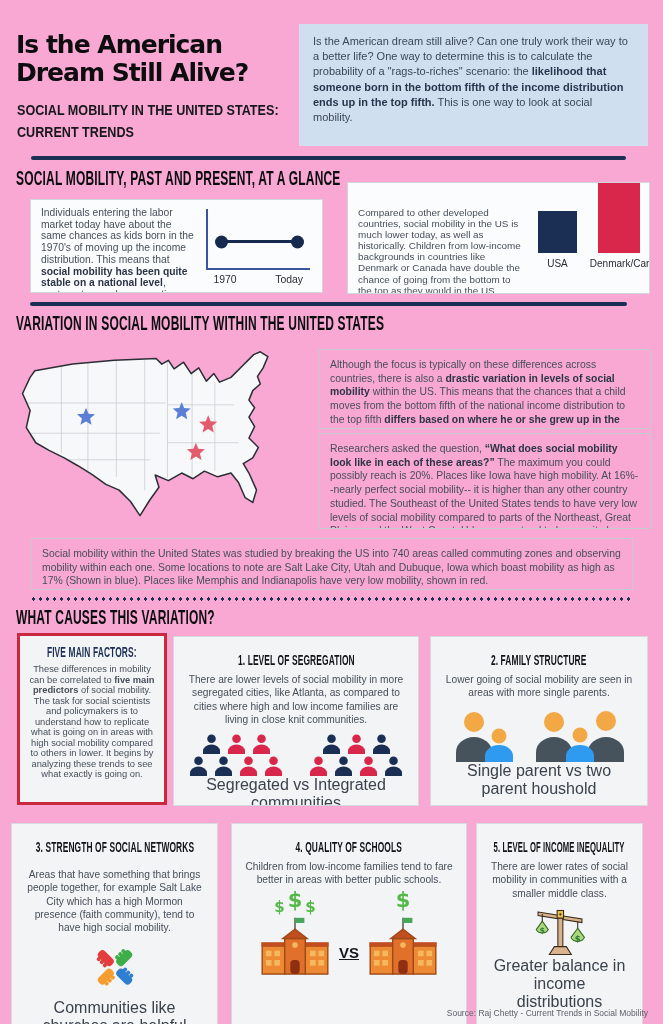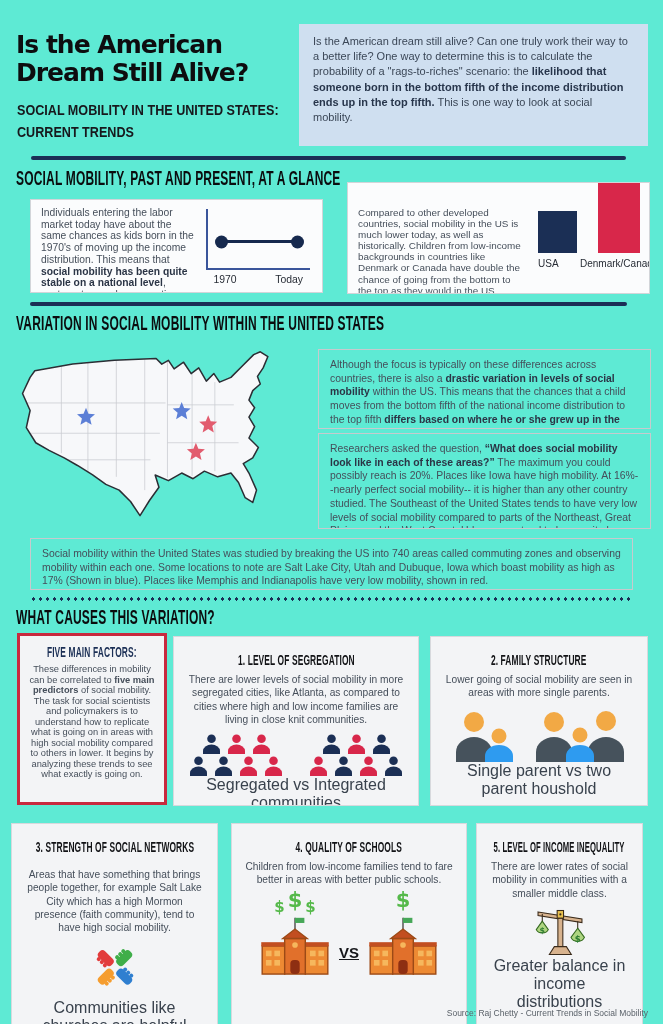--- a/index.html
+++ b/index.html
@@ -1,17 +1,17 @@
 <!DOCTYPE html>
 <html><head>
 <meta charset="utf-8">
 <style>
   html,body{margin:0;padding:0;}
   body{background:#d8dadd;font-family:"Liberation Sans",sans-serif;}
-  #page{position:relative;width:663px;height:1024px;background:#5eead4;overflow:hidden;margin:0 auto;}
+  #page{position:relative;width:663px;height:1024px;background:#f9a8d4;overflow:hidden;margin:0 auto;}
 
   
   .main-title{position:absolute;left:16px;top:31px;width:292px;font-family:"DejaVu Sans",sans-serif;
     font-weight:800;font-size:25px;line-height:1.12;letter-spacing:-1px;color:#0d0d0f;}
   .subtitle{position:absolute;left:17px;top:99px;width:360px;font-weight:700;font-size:15px;
     line-height:1.45;color:#17181c;}
   .condL{display:inline-block;transform:scaleX(0.84);transform-origin:0 0;}
   .intro-box{position:absolute;left:299px;top:24px;width:349px;height:122px;background:#cfdff0;
     box-sizing:border-box;padding:10px 14px;font-size:11px;line-height:1.38;color:#3b4757;}
   .intro-box b{color:#28364c;}
@@ -37,21 +37,21 @@
   .gc-line{position:absolute;left:16px;right:12px;top:33px;height:3px;background:#16294e;}
   .gc-dot{position:absolute;top:50%;width:13px;height:13px;border-radius:50%;background:#16294e;transform:translateY(-50%);}
   .gc-dot.l{left:-4px;}.gc-dot.r{right:-4px;}
   .gc-labels{position:absolute;left:3px;right:2px;bottom:0;display:flex;justify-content:space-between;
     padding:0 7px;font-size:10.4px;color:#272c35;}
 
   .bar-chart{position:relative;flex:1;}
   .bar{position:absolute;bottom:16px;}
   .bar.usa{left:8px;width:39px;background:#1b2f55;}
   .bar.dk{left:68px;width:42px;background:#d8274a;}
-  .bar-label{position:absolute;bottom:0;font-size:10px;color:#272c35;text-align:left;}
+  .bar-label{position:absolute;bottom:0;font-size:10px;color:#272c35;text-align:center;}
   .bar-label.usa{left:8px;width:39px;}
   .bar-label.dk{left:50px;width:98px;}
 
   
   .usmap{position:absolute;left:8px;top:348px;width:300px;height:180px;}
   .us-fill{fill:#f7f8fa;}
   .us-outline{fill:none;stroke:#2b2e34;stroke-width:1.6;stroke-linejoin:round;}
   .state-lines path{stroke:#c9ccd1;stroke-width:0.8;fill:none;}
   .gbox{position:absolute;border:1px solid #c7cacd;box-sizing:border-box;font-size:10.4px;
     line-height:1.32;color:#454e5a;padding:8px 11px;overflow:hidden;}

